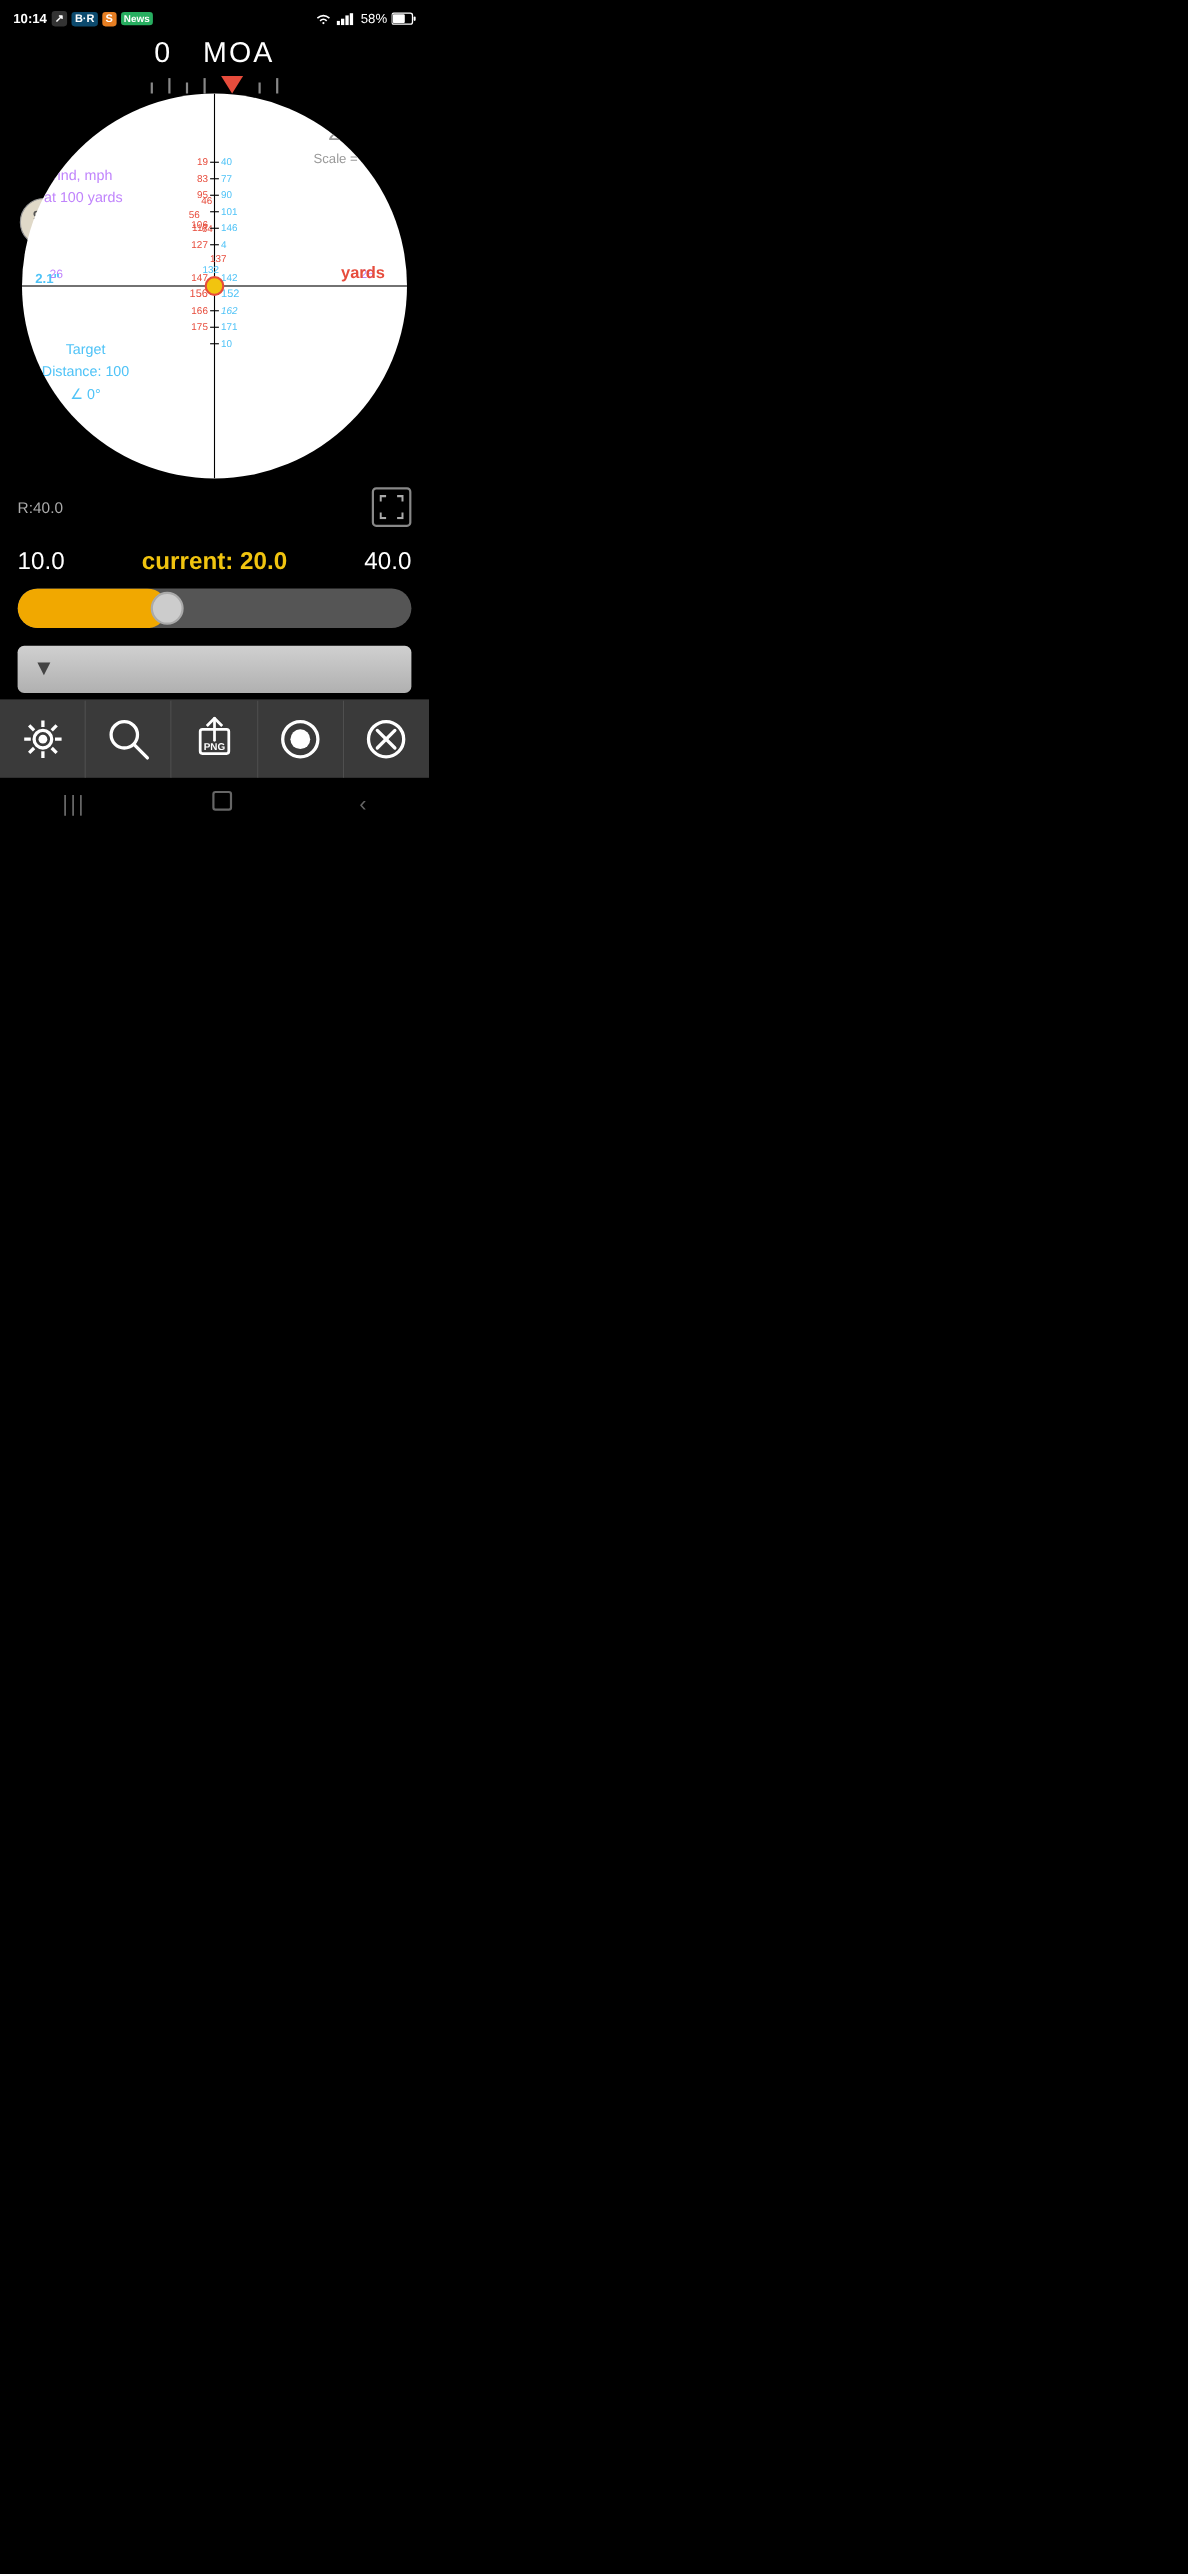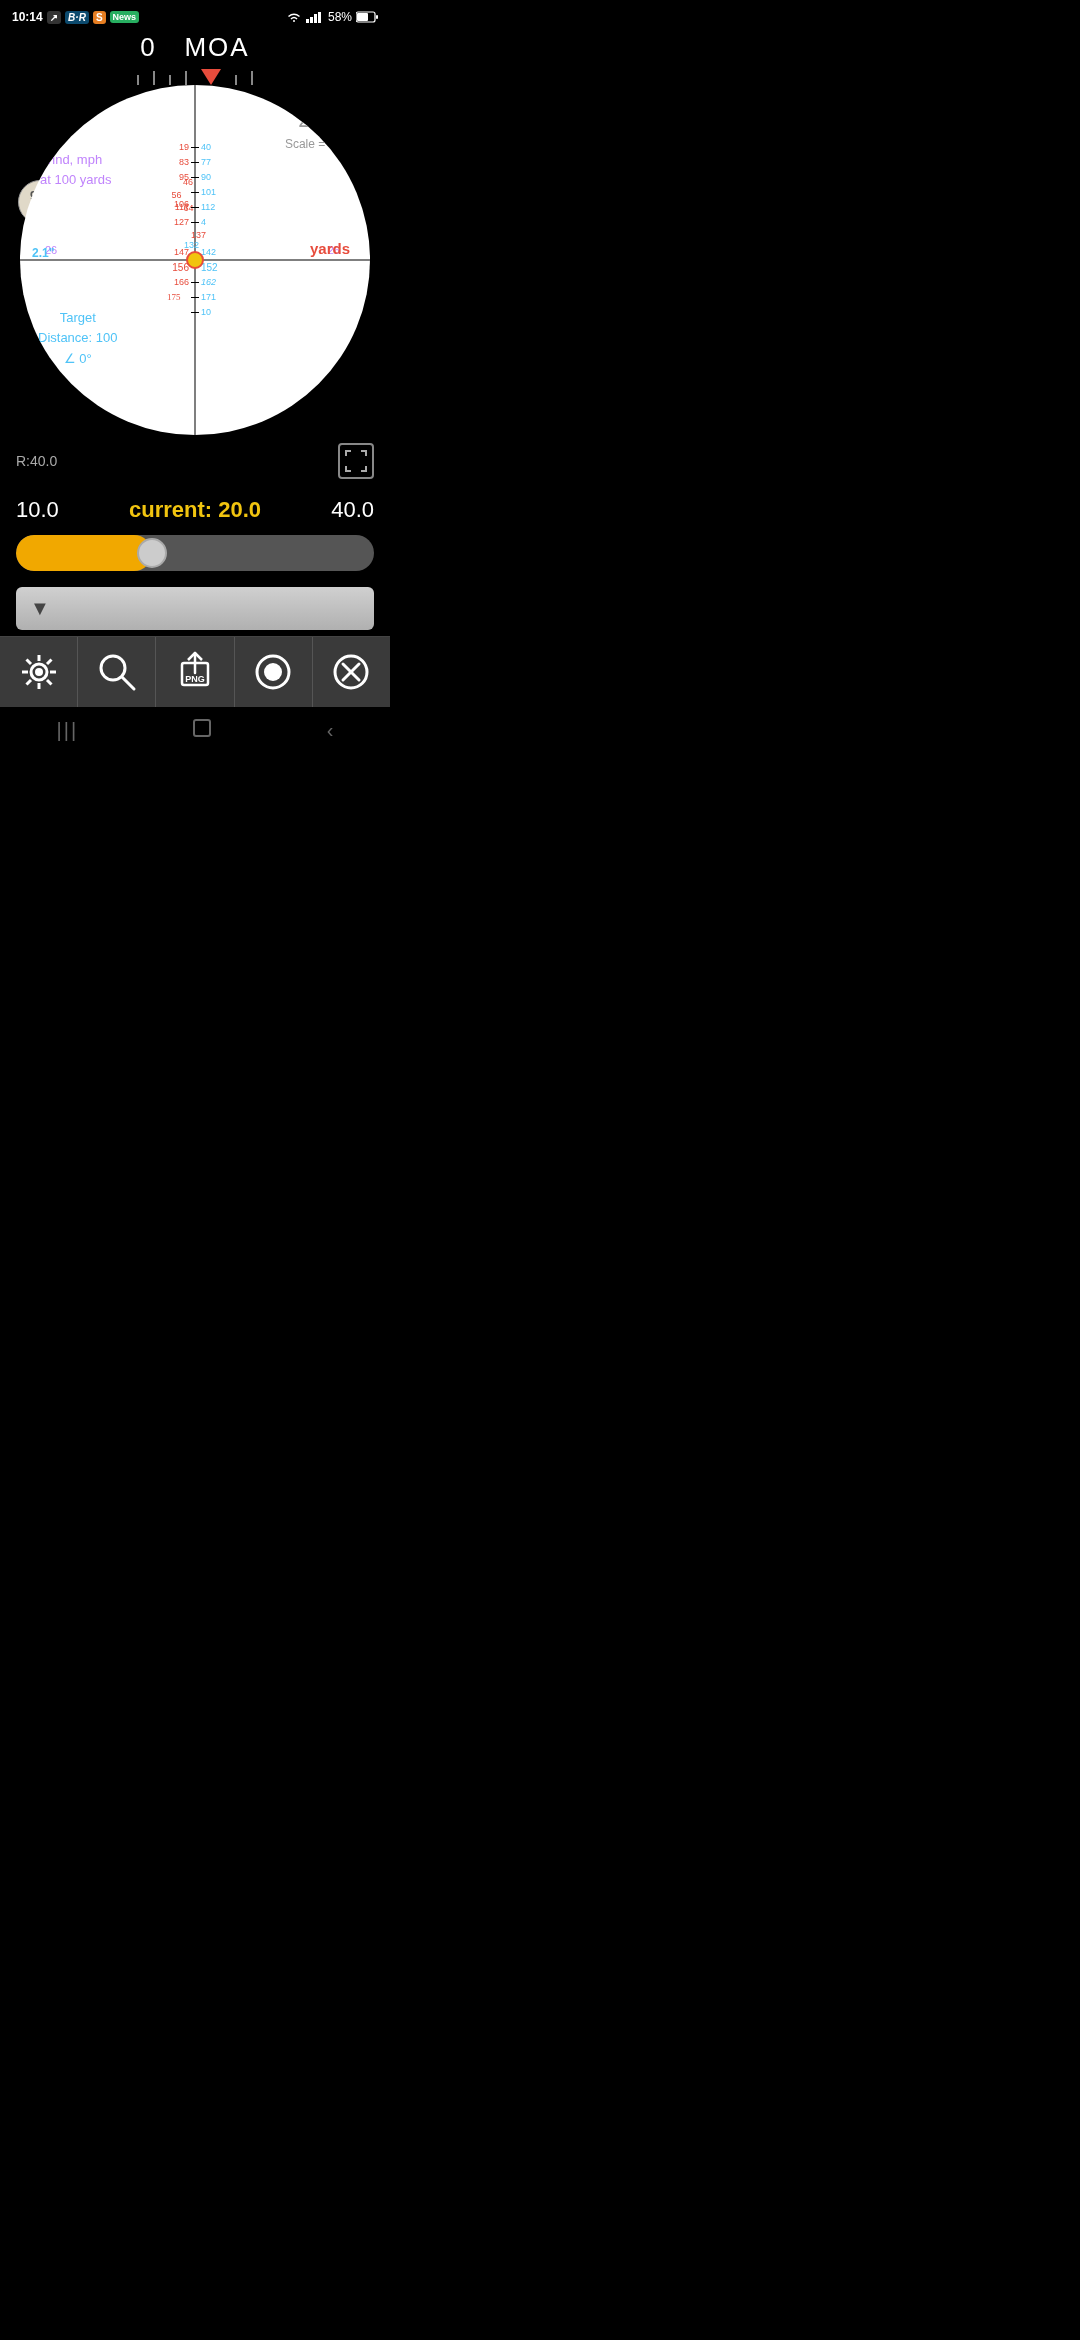--- a/index.html
+++ b/index.html
@@ -35,21 +35,21 @@
       gap: 4px;
       font-size: 12px;
     }
     .notif-icon {
       background: #333;
       border-radius: 3px;
       padding: 1px 3px;
       font-size: 10px;
       font-weight: bold;
     }
-    .notif-br { background: #0c4a6e; color: #fff; font-style: italic; }
+    .notif-br { background: #0c4a6e; color: #fff; }
     .notif-s { background: #e67e22; color: #fff; }
     .notif-news { background: #27ae60; color: #fff; font-size: 9px; }
 
     
     .moa-header {
       text-align: center;
       padding: 4px 0 0;
       font-size: 26px;
       font-weight: normal;
       letter-spacing: 2px;
@@ -445,21 +445,21 @@
       </div>
 
       <div style="display:flex;align-items:center;height:14px;font-size:9px;margin-bottom:1px;">
         <span style="color:#e74c3c;width:22px;text-align:right;margin-top:23px;">106</span>
         <span style="width:8px;height:1px;background:#000;margin:0 2px;"></span>
         <span style="color:#4fc3f7;width:22px;">101</span>
       </div>
       <div style="display:flex;align-items:center;height:14px;font-size:9px;margin-bottom:1px;">
         <span style="color:#e74c3c;width:22px;text-align:right;">117</span>
         <span style="width:8px;height:1px;background:#000;margin:0 2px;"></span>
-        <span style="color:#4fc3f7;width:22px;">112</span>
+        <span style="color:#4fc3f7;width:22px;">146</span>
       </div>
       <div style="display:flex;align-items:center;height:14px;font-size:9px;margin-bottom:1px;">
         <span style="color:#e74c3c;width:22px;text-align:right;">127</span>
         <span style="width:8px;height:1px;background:#000;margin:0 2px;"></span>
         <span style="color:#4fc3f7;width:22px;">4</span>
       </div>
       <div style="display:flex;align-items:center;height:14px;font-size:9px;margin-bottom:1px;flex-direction:column;">
         <span style="color:#e74c3c;width:22px;text-align:right;">137</span>
         <span style="width:8px;height:1px;background:#000;margin:0 2px;"></span>
         <span style="color:#4fc3f7;width:22px;">132</span>
@@ -473,21 +473,21 @@
         <span style="color:#e74c3c;width:22px;text-align:right;">156</span>
         <span style="width:8px;height:1px;background:#000;margin:0 2px;"></span>
         <span style="color:#4fc3f7;width:22px;">152</span>
       </div>
       <div style="display:flex;align-items:center;height:14px;font-size:9px;margin-bottom:1px;">
         <span style="color:#e74c3c;width:22px;text-align:right;">166</span>
         <span style="width:8px;height:1px;background:#000;margin:0 2px;"></span>
         <span style="color:#4fc3f7;width:22px;font-style:italic;">162</span>
       </div>
       <div style="display:flex;align-items:center;height:14px;font-size:9px;margin-bottom:1px;">
-        <span style="color:#e74c3c;width:22px;text-align:left;font-family:Liberation Serif, serif;">175</span>
+        <span style="color:#e74c3c;width:22px;text-align:right;">175</span>
         <span style="width:8px;height:1px;background:#000;margin:0 2px;"></span>
         <span style="color:#4fc3f7;width:22px;">171</span>
       </div>
       <div style="display:flex;align-items:center;height:14px;font-size:9px;margin-bottom:1px;">
         <span style="color:#e74c3c;width:22px;text-align:right;"></span>
         <span style="width:8px;height:1px;background:#000;margin:0 2px;"></span>
         <span style="color:#4fc3f7;width:22px;">10</span>
       </div>
     </div>
   </div>

